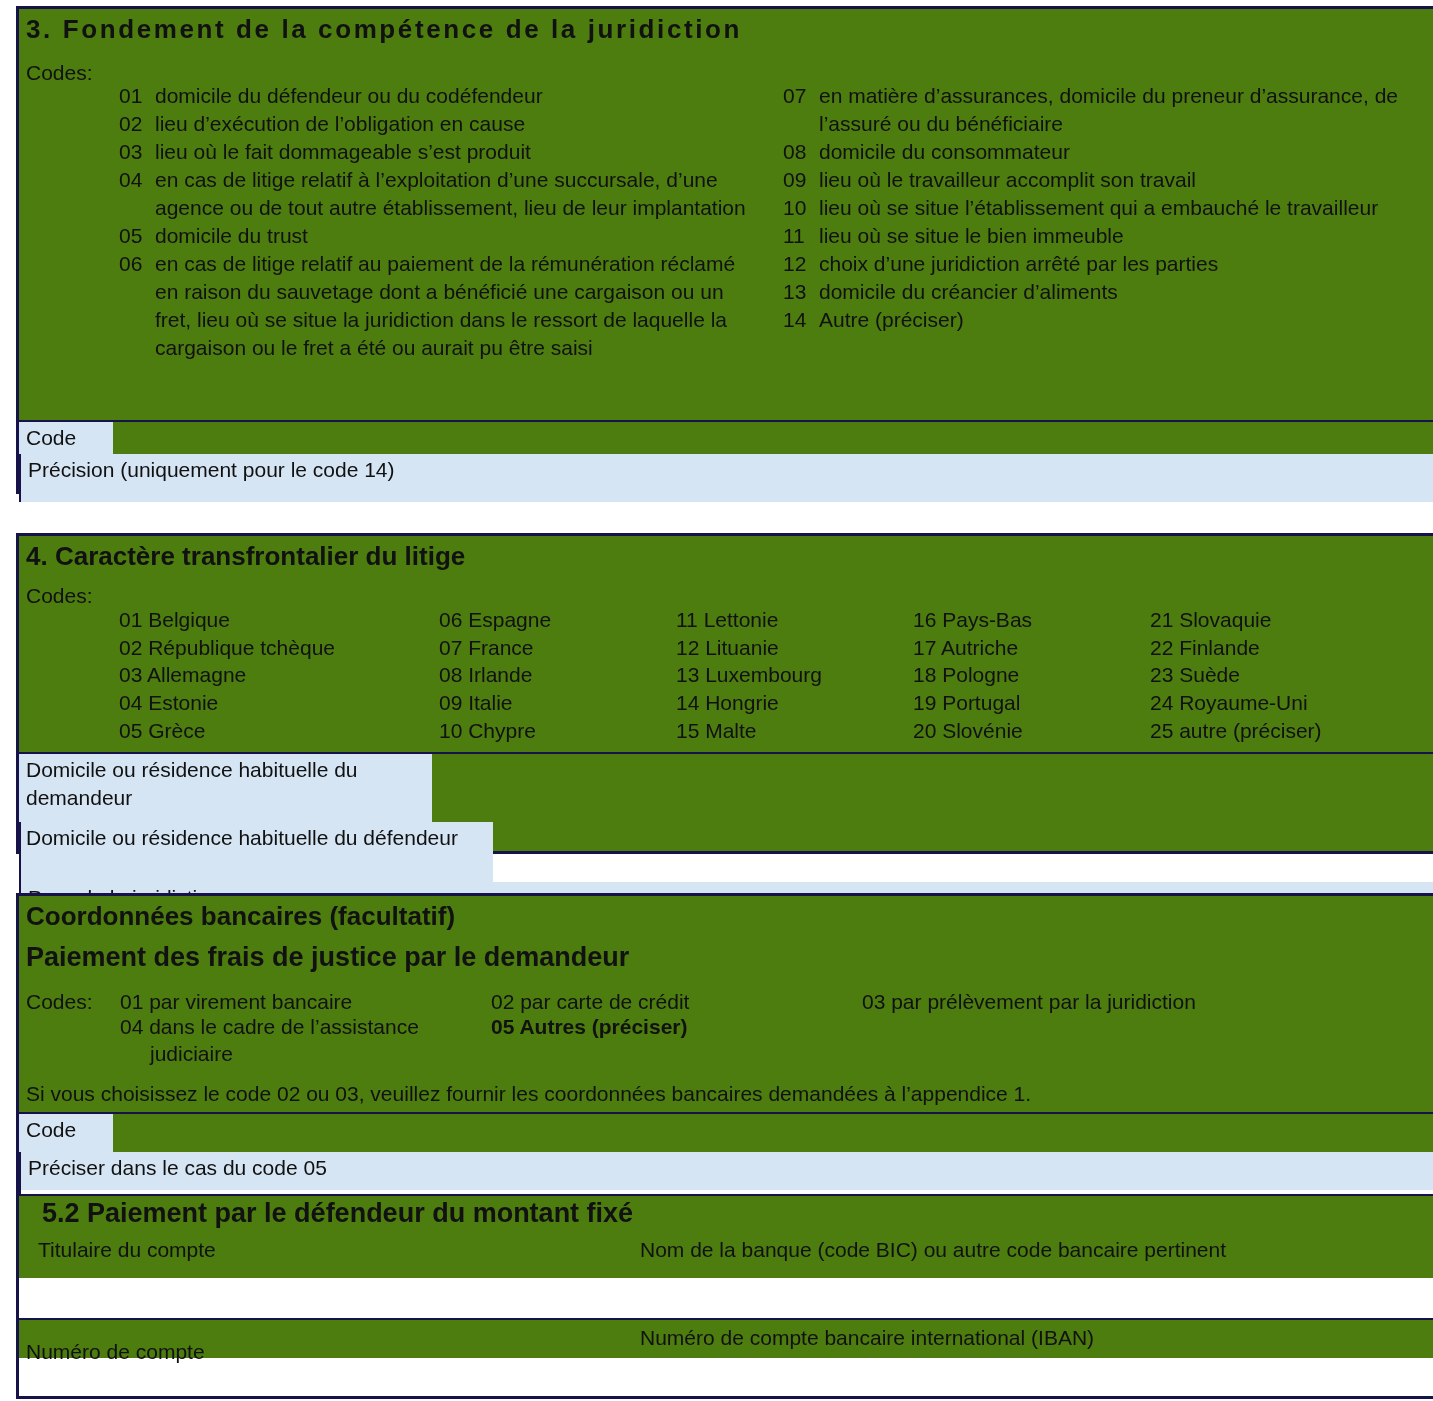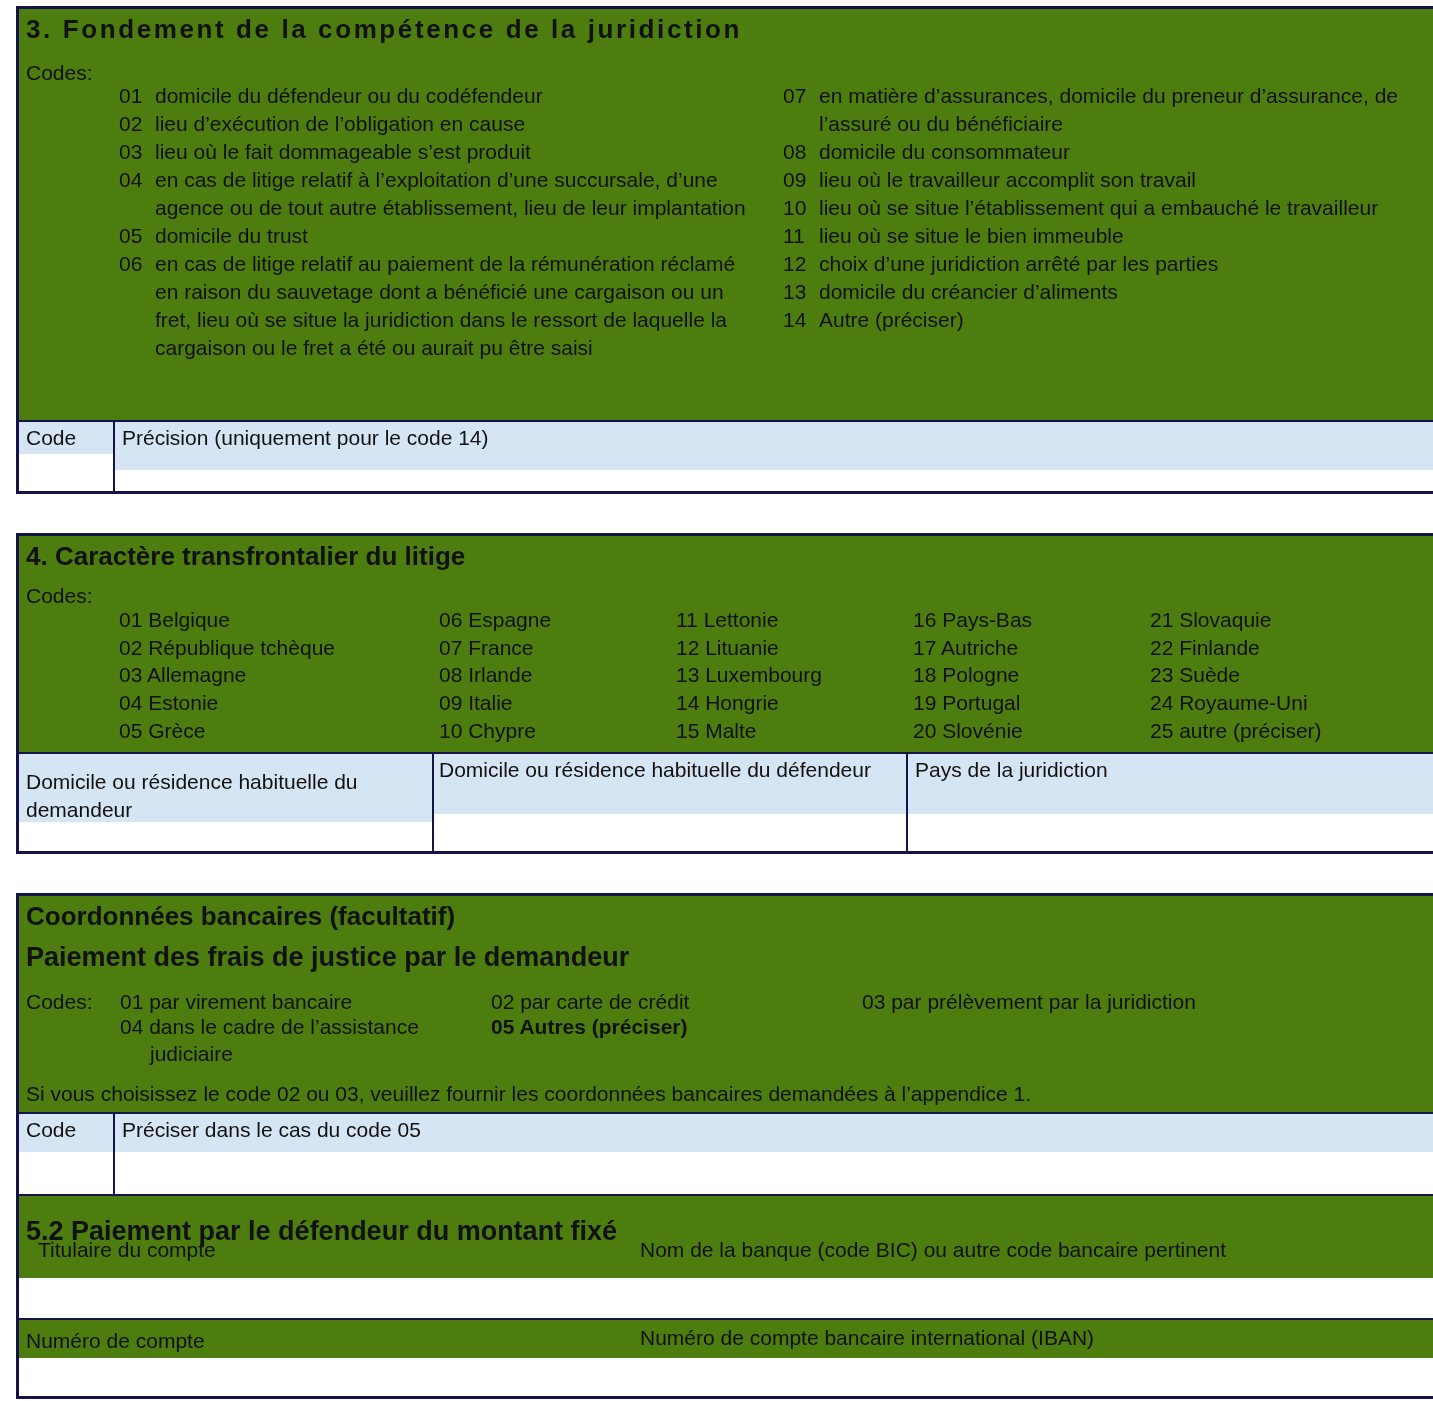--- a/index.html
+++ b/index.html
@@ -33,21 +33,21 @@
 
   .codes-label { padding-left: 7px; }
 
   .code-row { display: flex; }
   .code-row .num { width: 36px; flex: none; }
   .code-row .txt { flex: 1; }
 
   .col3-left { position: absolute; left: 100px; top: 73px; width: 630px; }
   .col3-right { position: absolute; left: 764px; top: 73px; width: 660px; }
 
-  .field-table { position: absolute; left: 0; right: 0; }
+  .field-table { position: absolute; left: 0; right: 0; flex-direction: column; }
   .field-table .hdr { background: #d6e5f4; }
   .field-table .inp { background: #ffffff; }
   .vline { border-left: 2px solid #15134a; }
   .hline { border-top: 2px solid #15134a; }
 
   .country-grid {
     position: absolute;
     top: 70px;
     left: 100px;
     display: grid;
@@ -179,21 +179,21 @@
         <div>21 Slovaquie</div>
         <div>22 Finlande</div>
         <div>23 Suède</div>
         <div>24 Royaume-Uni</div>
         <div>25 autre (préciser)</div>
       </div>
     </div>
 
   <div class="field-table hline" style="top:216px; height:99px; display:flex;">
     <div style="width:413px; display:flex; flex-direction:column;">
-      <div class="hdr" style="height:68px; padding:14px 7px;">Domicile ou résidence habituelle du demandeur</div>
+      <div class="hdr" style="height:68px; padding:2px 7px;">Domicile ou résidence habituelle du demandeur</div>
       <div class="inp" style="flex:1;"></div>
     </div>
     <div class="vline" style="width:474px; display:flex; flex-direction:column;">
       <div class="hdr" style="height:60px; padding:2px 5px;">Domicile ou résidence habituelle du défendeur</div>
       <div class="inp" style="flex:1;"></div>
     </div>
     <div class="vline" style="flex:1; display:flex; flex-direction:column;">
       <div class="hdr" style="height:60px; padding:2px 7px;">Pays de la juridiction</div>
       <div class="inp" style="flex:1;"></div>
     </div>
@@ -220,31 +220,31 @@
       <div class="hdr" style="height:38px; padding:2px 7px;">Code</div>
       <div class="inp" style="flex:1;"></div>
     </div>
     <div class="vline" style="flex:1; display:flex; flex-direction:column;">
       <div class="hdr" style="height:38px; padding:2px 7px;">Préciser dans le cas du code 05</div>
       <div class="inp" style="flex:1;"></div>
     </div>
   </div>
 
   <div class="field-table hline" style="top:298px; height:202px;">
-    <div class="subtitle" style="padding-top:20px; height:38px;">5.2 Paiement par le défendeur du montant fixé</div>
+    <div class="subtitle" style="padding-top:2px; height:38px;margin-left:16px;">5.2 Paiement par le défendeur du montant fixé</div>
     <div style="display:flex; height:44px;">
       <div style="width:614px; padding:2px 19px;">Titulaire du compte</div>
       <div style="flex:1; padding:2px 7px;">Nom de la banque (code BIC) ou autre code bancaire pertinent</div>
     </div>
     <div class="inp" style="display:flex; height:40px;">
       <div style="width:614px;"></div>
       <div style="flex:1;"></div>
     </div>
     <div class="hline" style="display:flex; height:40px;">
-      <div style="width:614px; padding:7px 7px;">Numéro de compte</div>
+      <div style="width:614px; padding:18px 7px;">Numéro de compte</div>
       <div style="flex:1; padding:4px 7px;">Numéro de compte bancaire international (IBAN)</div>
     </div>
     <div class="inp" style="display:flex; height:38px;">
       <div style="width:614px;"></div>
       <div style="flex:1;"></div>
     </div>
   </div>
 </div>
 
 </body></html>

